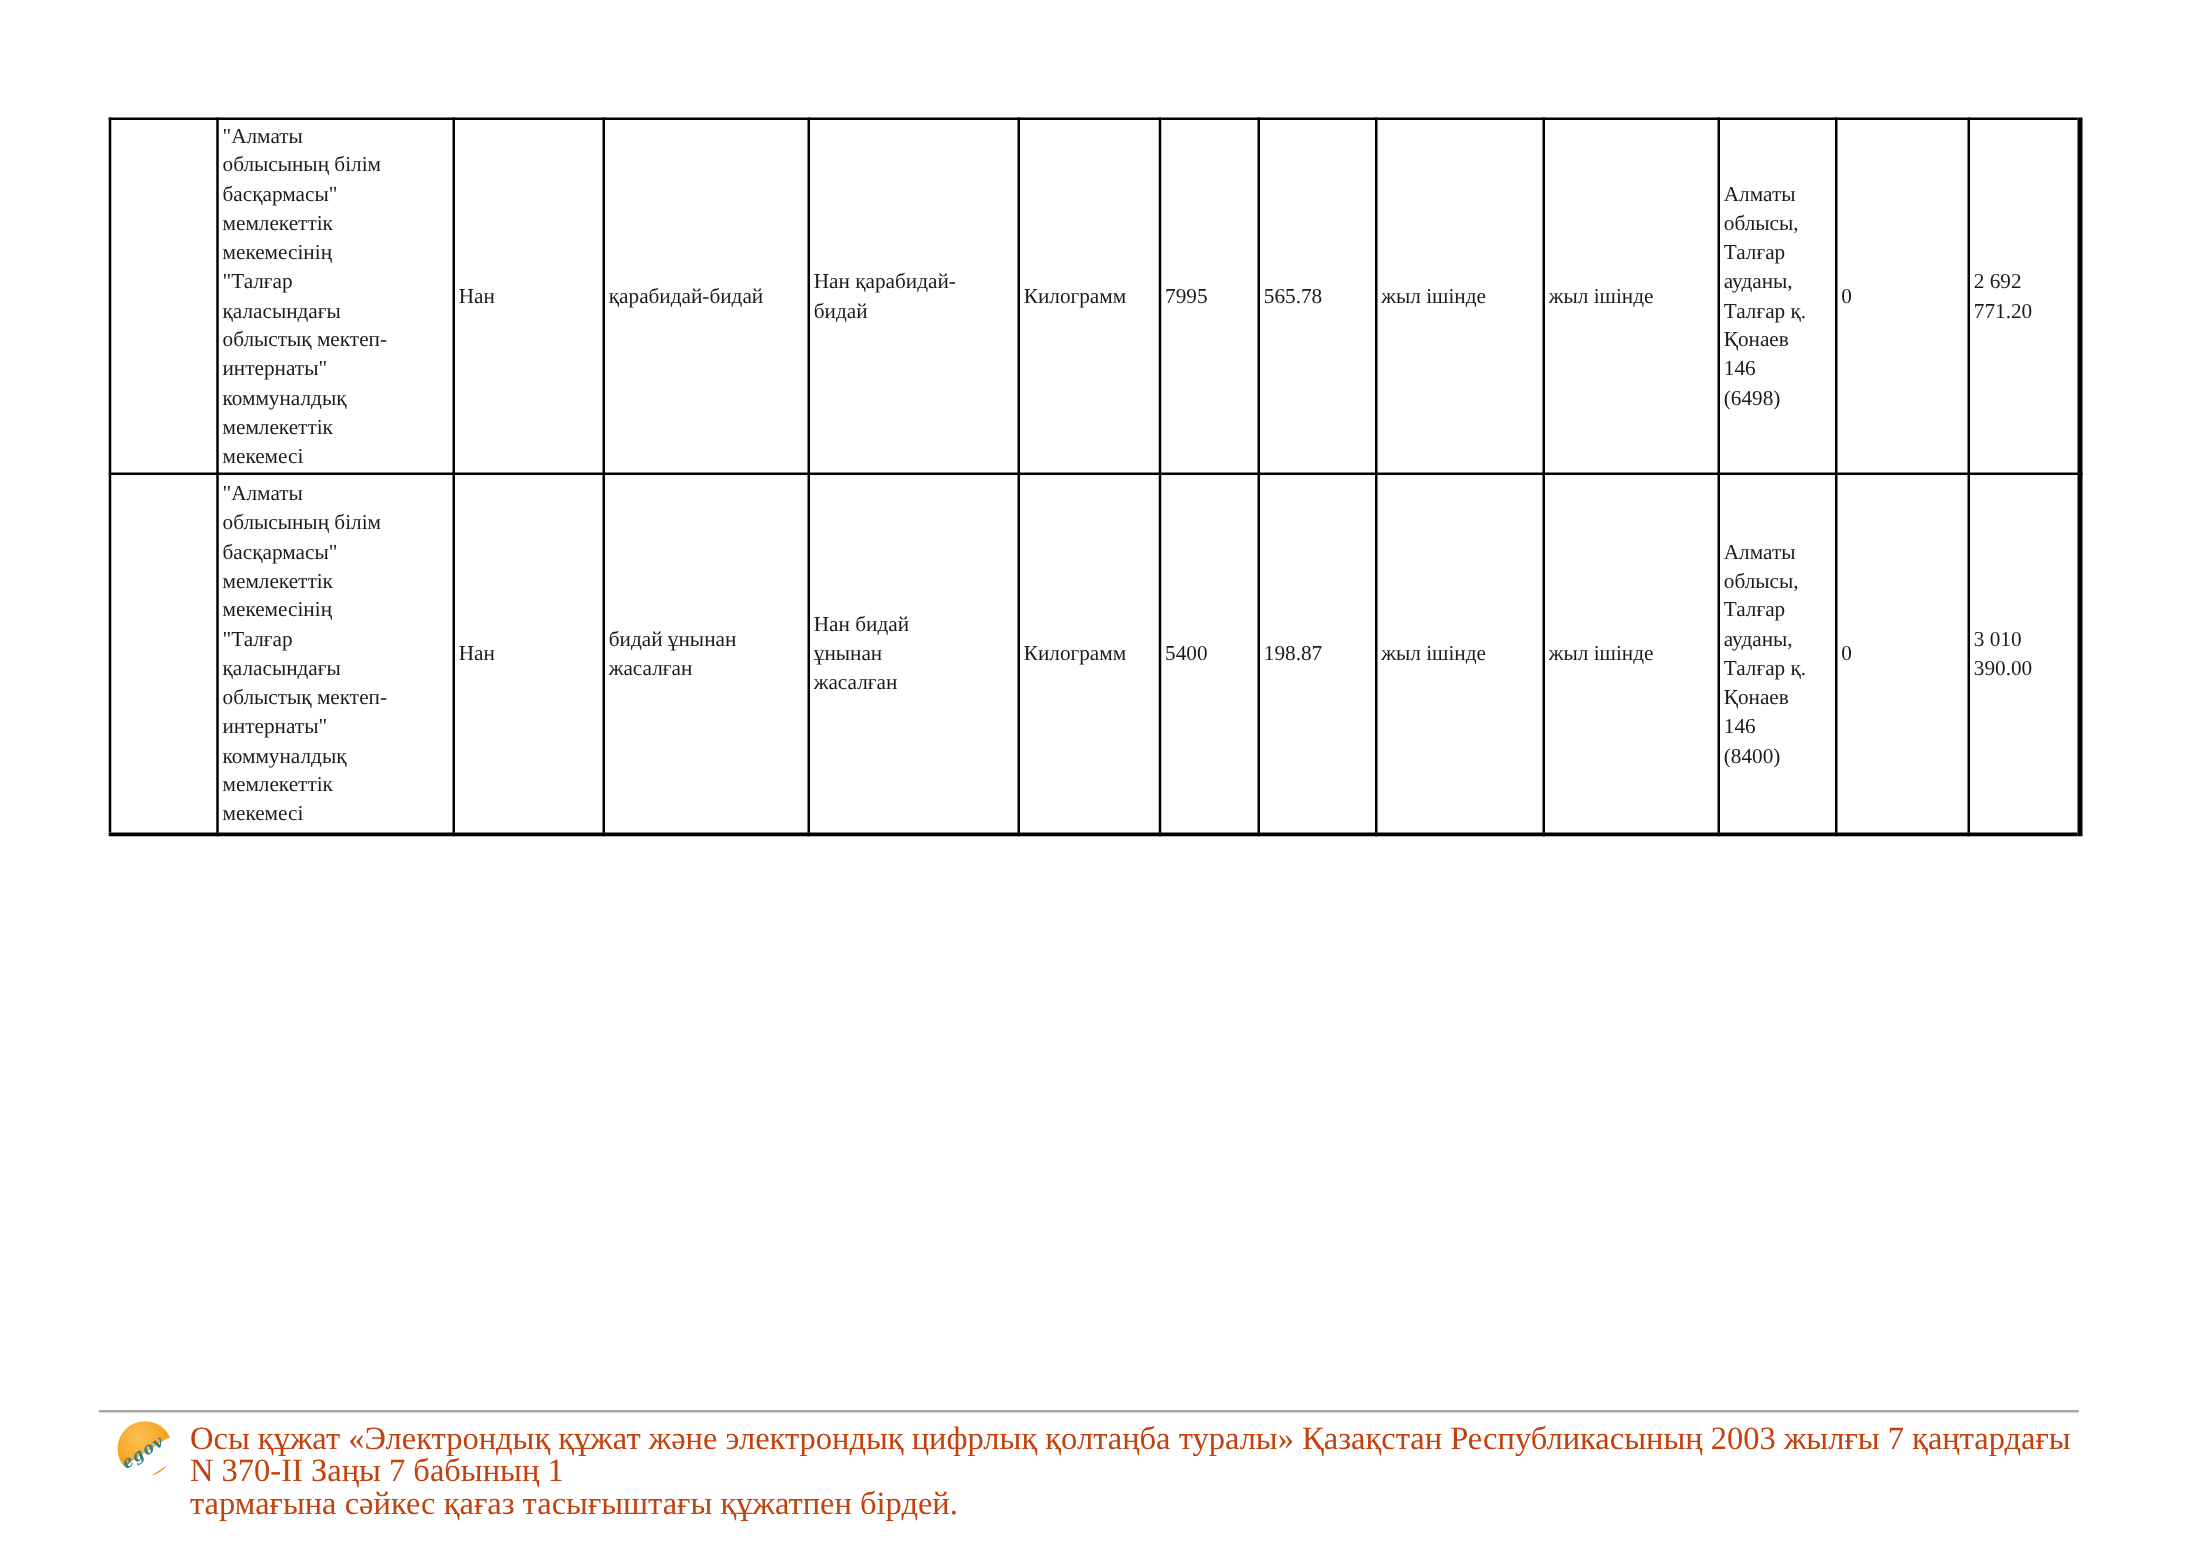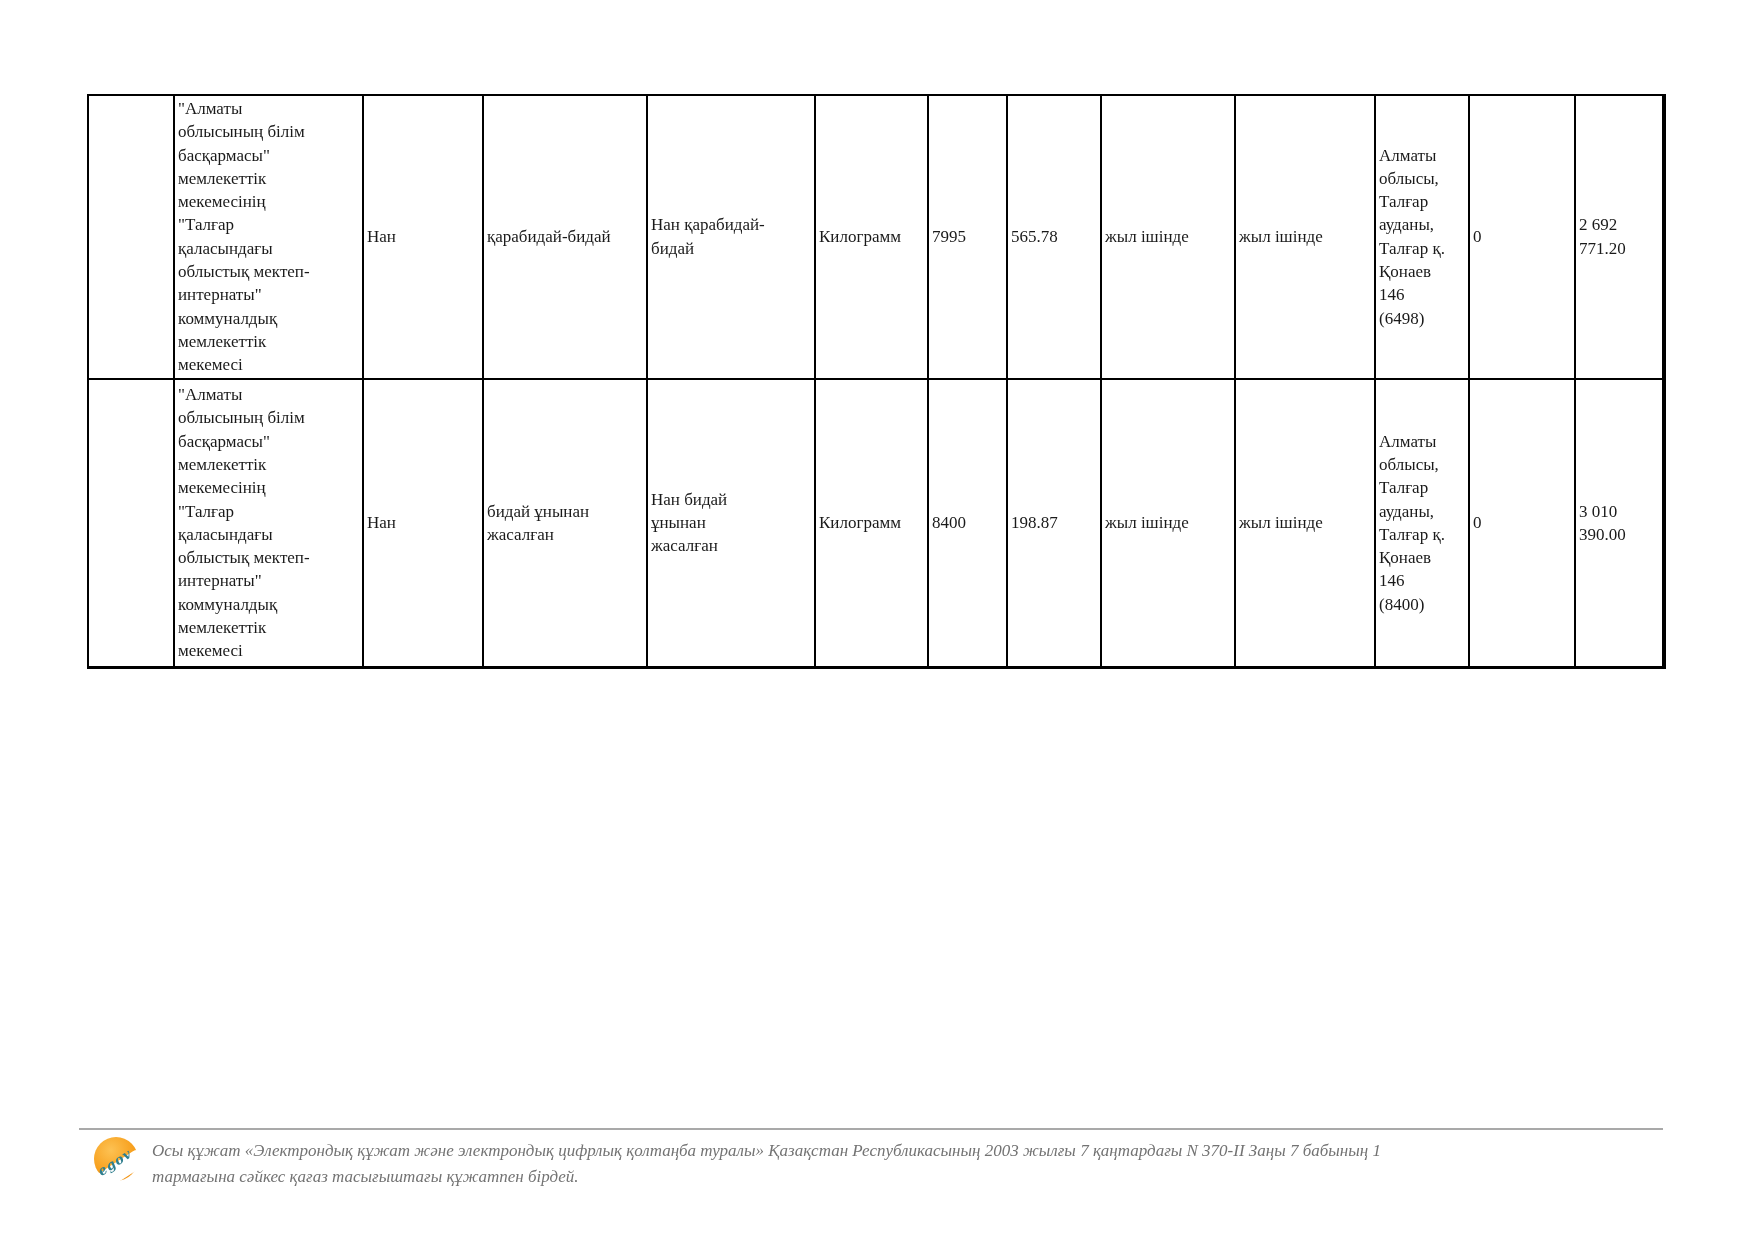--- a/index.html
+++ b/index.html
@@ -55,26 +55,25 @@
     transform:rotate(-33deg);
   }
   .logo-script{
     position:absolute;left:7px;top:30px;
     transform:rotate(-33deg);transform-origin:left center;
     color:#2f7e8e;font-size:13px;font-style:italic;font-weight:bold;
     letter-spacing:1px;
     font-family:"DejaVu Serif","Liberation Serif",serif;
   }
   .footer-text{
-    font-size:17px;
+    font-size:26px;
     line-height:26px;
     white-space:pre-line;
     padding-top:3px;
-    color:#737373;
-    font-style:italic;
+    color:#c2410c;
   }
 </style>
 </head>
 <body>
 
 <table class="doc-table">
   <colgroup>
     <col style="width:86px">
       <col style="width:189px">
       <col style="width:120px">
@@ -139,21 +138,21 @@
 коммуналдық
 мемлекеттік
 мекемесі</td>
     <td>Нан</td>
     <td>бидай ұнынан
 жасалған</td>
     <td>Нан бидай
 ұнынан
 жасалған</td>
     <td>Килограмм</td>
-    <td>8400</td>
+    <td>5400</td>
     <td>198.87</td>
     <td>жыл ішінде</td>
     <td>жыл ішінде</td>
     <td>Алматы
 облысы,
 Талғар
 ауданы,
 Талғар қ.
 Қонаев
 146

